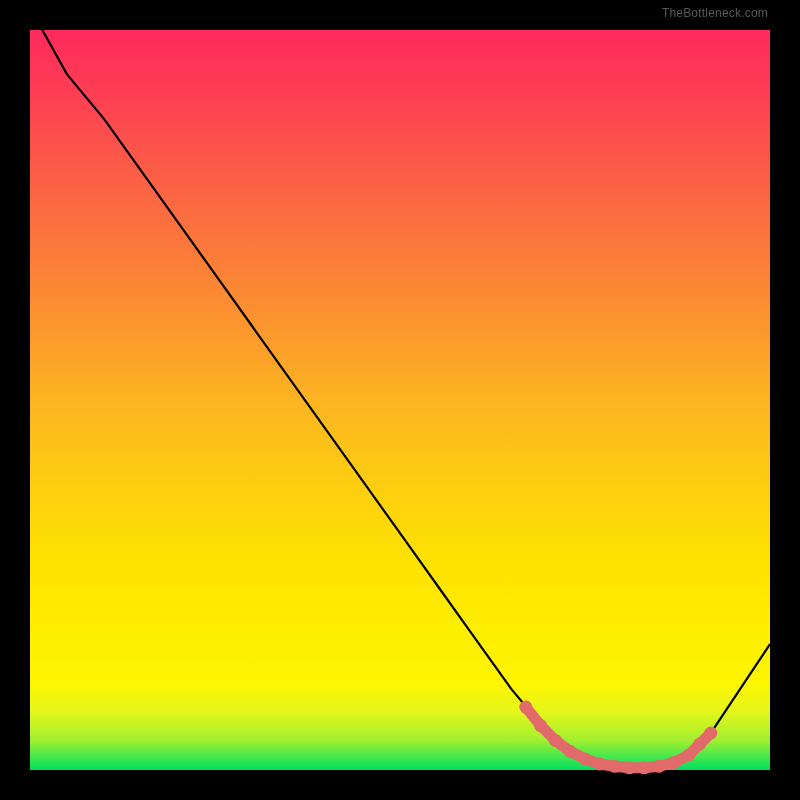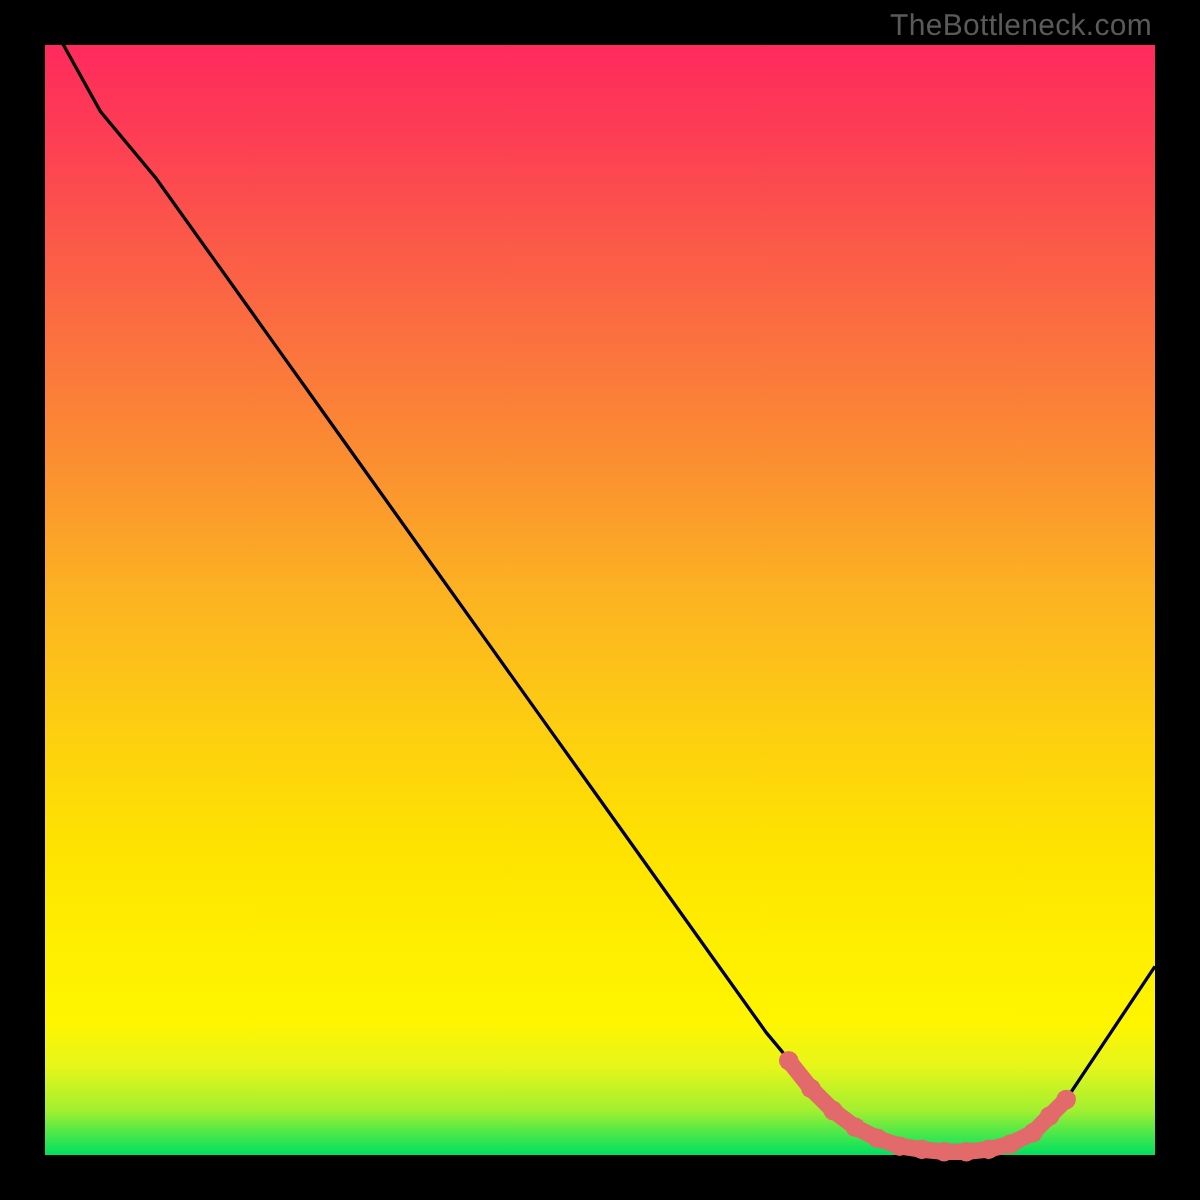--- a/index.html
+++ b/index.html
@@ -42,21 +42,21 @@
       #fb5a48 82%,
       #fd3d54 92%,
       #ff2a5d 100%
     );
   }
   .attribution {
     position: absolute;
     top: 6px;
     right: 32px;
     color: #5a5a5a;
-    font-size: 20px;
+    font-size: 12px;
     font-weight: 400;
     letter-spacing: 0.2px;
   }
   svg.curve-layer {
     position: absolute;
     inset: 0;
     width: 740px;
     height: 740px;
     overflow: visible;
   }

